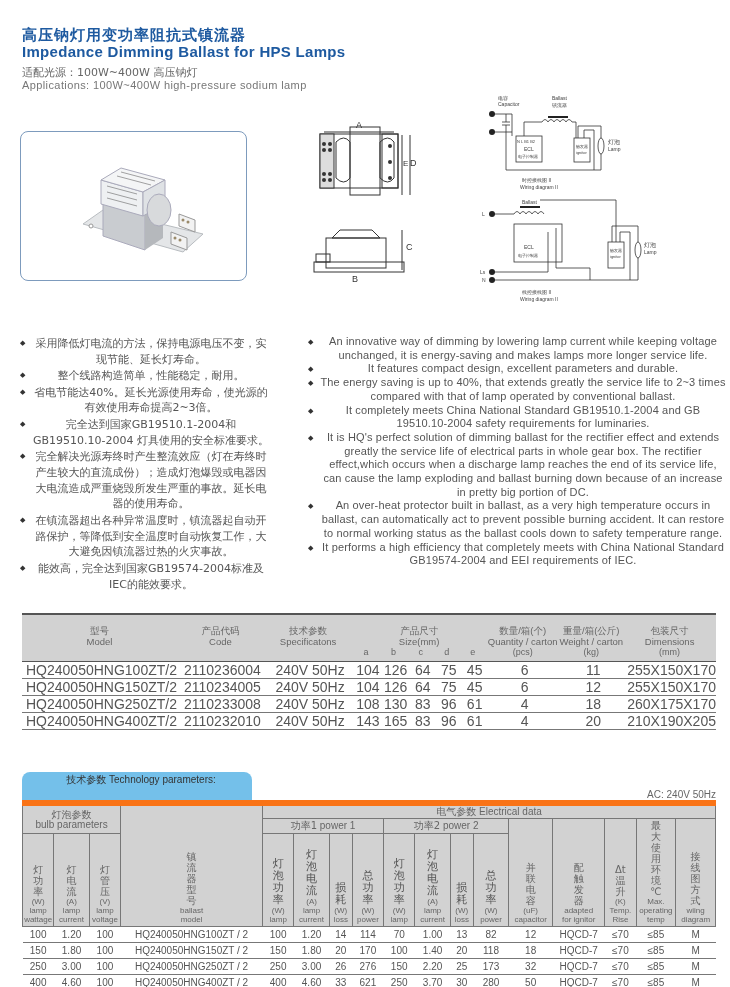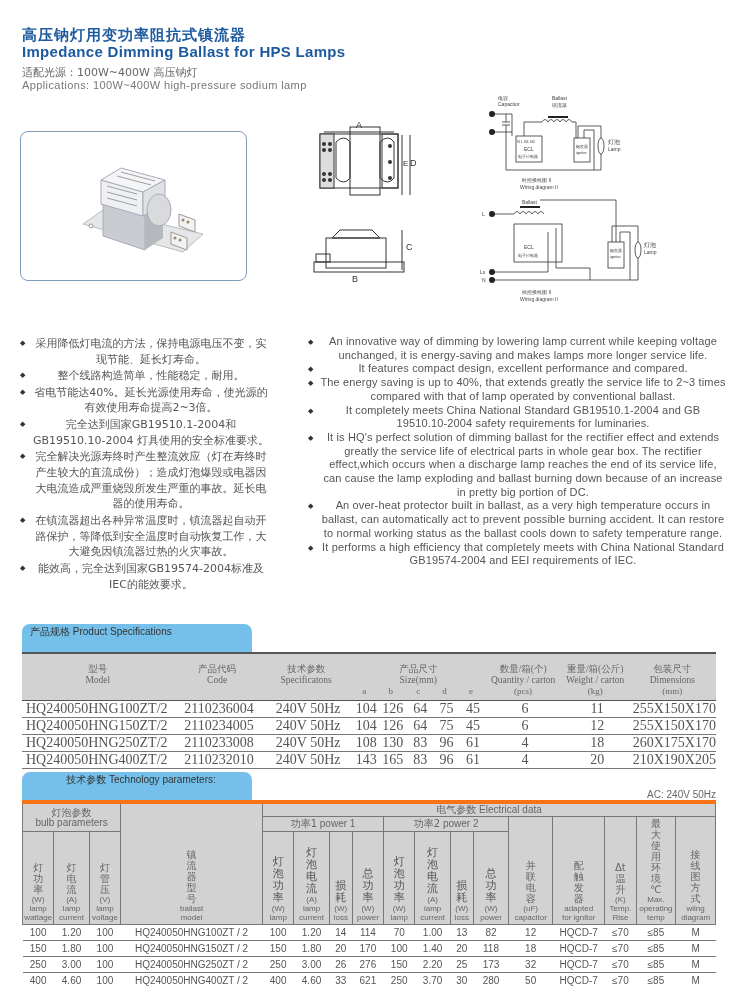--- a/index.html
+++ b/index.html
@@ -23,33 +23,33 @@
   .bullets-cn { left: 20px; top: 336px; width: 250px; font-family: "DejaVu Sans", sans-serif; font-size: 11px; line-height: 15.8px; }
   .bullets-cn li { margin-bottom: 0.6px; }
   .bullets-en { left: 308px; top: 335px; width: 418px; font-size: 11px; line-height: 13.7px; letter-spacing: 0.15px; }
 
   .tab { position: absolute; left: 22px; height: 28px; width: 230px; background: #74c0ea; border-radius: 8px 8px 0 0; color: #333; font-size: 10px; padding: 1px 0 0 8px; }
   .tab .cn { font-family: "DejaVu Sans", sans-serif; }
   .tab-spec { top: 624px; }
   .tab-tech { top: 772px; text-align: center; }
 
   table { border-collapse: collapse; position: absolute; font-size: 10px; color: #555; }
-  .spec { left: 22px; top: 652px; width: 694px; font-family: Liberation Serif, serif; }
+  .spec { left: 22px; top: 613px; width: 694px; }
   .spec thead th { background: #d2d2d2; font-weight: normal; font-size: 9.5px; color: #666; vertical-align: top; line-height: 11px; padding-top: 10px; }
   .spec thead { border-top: 2px solid #555; }
   .spec thead tr.sub th { padding-top: 0; padding-bottom: 2px; height: 14px; font-size: 9px; }
   .spec tbody td { height: 15px; padding: 0 0 0 4px; border-bottom: 1px solid #777; text-align: center; font-size: 14px; color: #555; }
   .spec tbody td.l { text-align: left; }
   .spec tbody tr:first-child td { border-top: 1px solid #555; }
 
   .tech { left: 22px; top: 800px; width: 694px; }
   .tech th { background: #d2d2d2; font-weight: normal; color: #666; font-size: 8px; line-height: 9px; border: 1px solid #777; vertical-align: bottom; padding: 1px 0 2px; text-align: center; }
   .tech th .big { display: block; font-size: 11px; line-height: 12px; font-family: "DejaVu Sans", sans-serif; color: #555; }
   .tech th .mid { display: block; font-size: 10px; line-height: 11px; font-family: "DejaVu Sans", sans-serif; color: #666; }
-  .tech thead { border-top: 4px solid #f97316; }
+  .tech thead { border-top: 6px solid #f97316; }
   .tech tbody td { height: 16px; text-align: center; border-bottom: 1px solid #777; font-size: 10px; color: #555; padding: 0; }
   .tech tbody tr:first-child td { border-top: 1px solid #555; }
   .tech th.grp { vertical-align: middle; font-size: 10px; }
   .tech th.grp .cn { font-family: "DejaVu Sans", sans-serif; margin-top: 36px; }
   .ac { position: absolute; right: 14px; top: 789px; font-size: 10px; color: #666; }
 </style>
 </head>
 <body>
 
 <div class="title-cn">高压钠灯用变功率阻抗式镇流器</div>
@@ -212,21 +212,21 @@
   <li>采用降低灯电流的方法，保持电源电压不变，实现节能、延长灯寿命。</li>
   <li>整个线路构造简单，性能稳定，耐用。</li>
   <li>省电节能达40%。延长光源使用寿命，使光源的有效使用寿命提高2~3倍。</li>
   <li>完全达到国家GB19510.1-2004和GB19510.10-2004 灯具使用的安全标准要求。</li>
   <li>完全解决光源寿终时产生整流效应（灯在寿终时产生较大的直流成份）；造成灯泡爆毁或电器因大电流造成严重烧毁所发生严重的事故。延长电器的使用寿命。</li>
   <li>在镇流器超出各种异常温度时，镇流器起自动开路保护，等降低到安全温度时自动恢复工作，大大避免因镇流器过热的火灾事故。</li>
   <li>能效高，完全达到国家GB19574-2004标准及IEC的能效要求。</li>
 </ul>
 <ul class="bullets bullets-en">
   <li>An innovative way of dimming by lowering lamp current while keeping voltage unchanged, it is energy-saving and makes lamps more longer service life.</li>
-  <li>It features compact design, excellent performance and compared.</li>
+  <li>It features compact design, excellent parameters and durable.</li>
   <li>The energy saving is up to 40%, that extends greatly the service life to 2~3 times compared with that of lamp operated by conventional ballast.</li>
   <li>It completely meets China National Standard GB19510.1-2004 and GB 19510.10-2004 safety requirements for luminaries.</li>
   <li>It is HQ's perfect solution of dimming ballast for the rectifier effect and extends greatly the service life of electrical parts in whole gear box. The rectifier effect,which occurs when a discharge lamp reaches the end of its service life, can cause the lamp exploding and ballast burning down because of an increase in pretty big portion of DC.</li>
   <li>An over-heat protector built in ballast, as a very high temperature occurs in ballast, can automatically act to prevent possible burning accident.  It can restore to normal working status as the ballast cools down to safety temperature range.</li>
   <li>It performs a high efficiency that completely meets with China National Standard GB19574-2004 and EEI requirements of IEC.</li>
 </ul>
 
 <div class="tab tab-spec">
   <span class="cn">产品规格</span>
   <span>Product Specifications</span>

